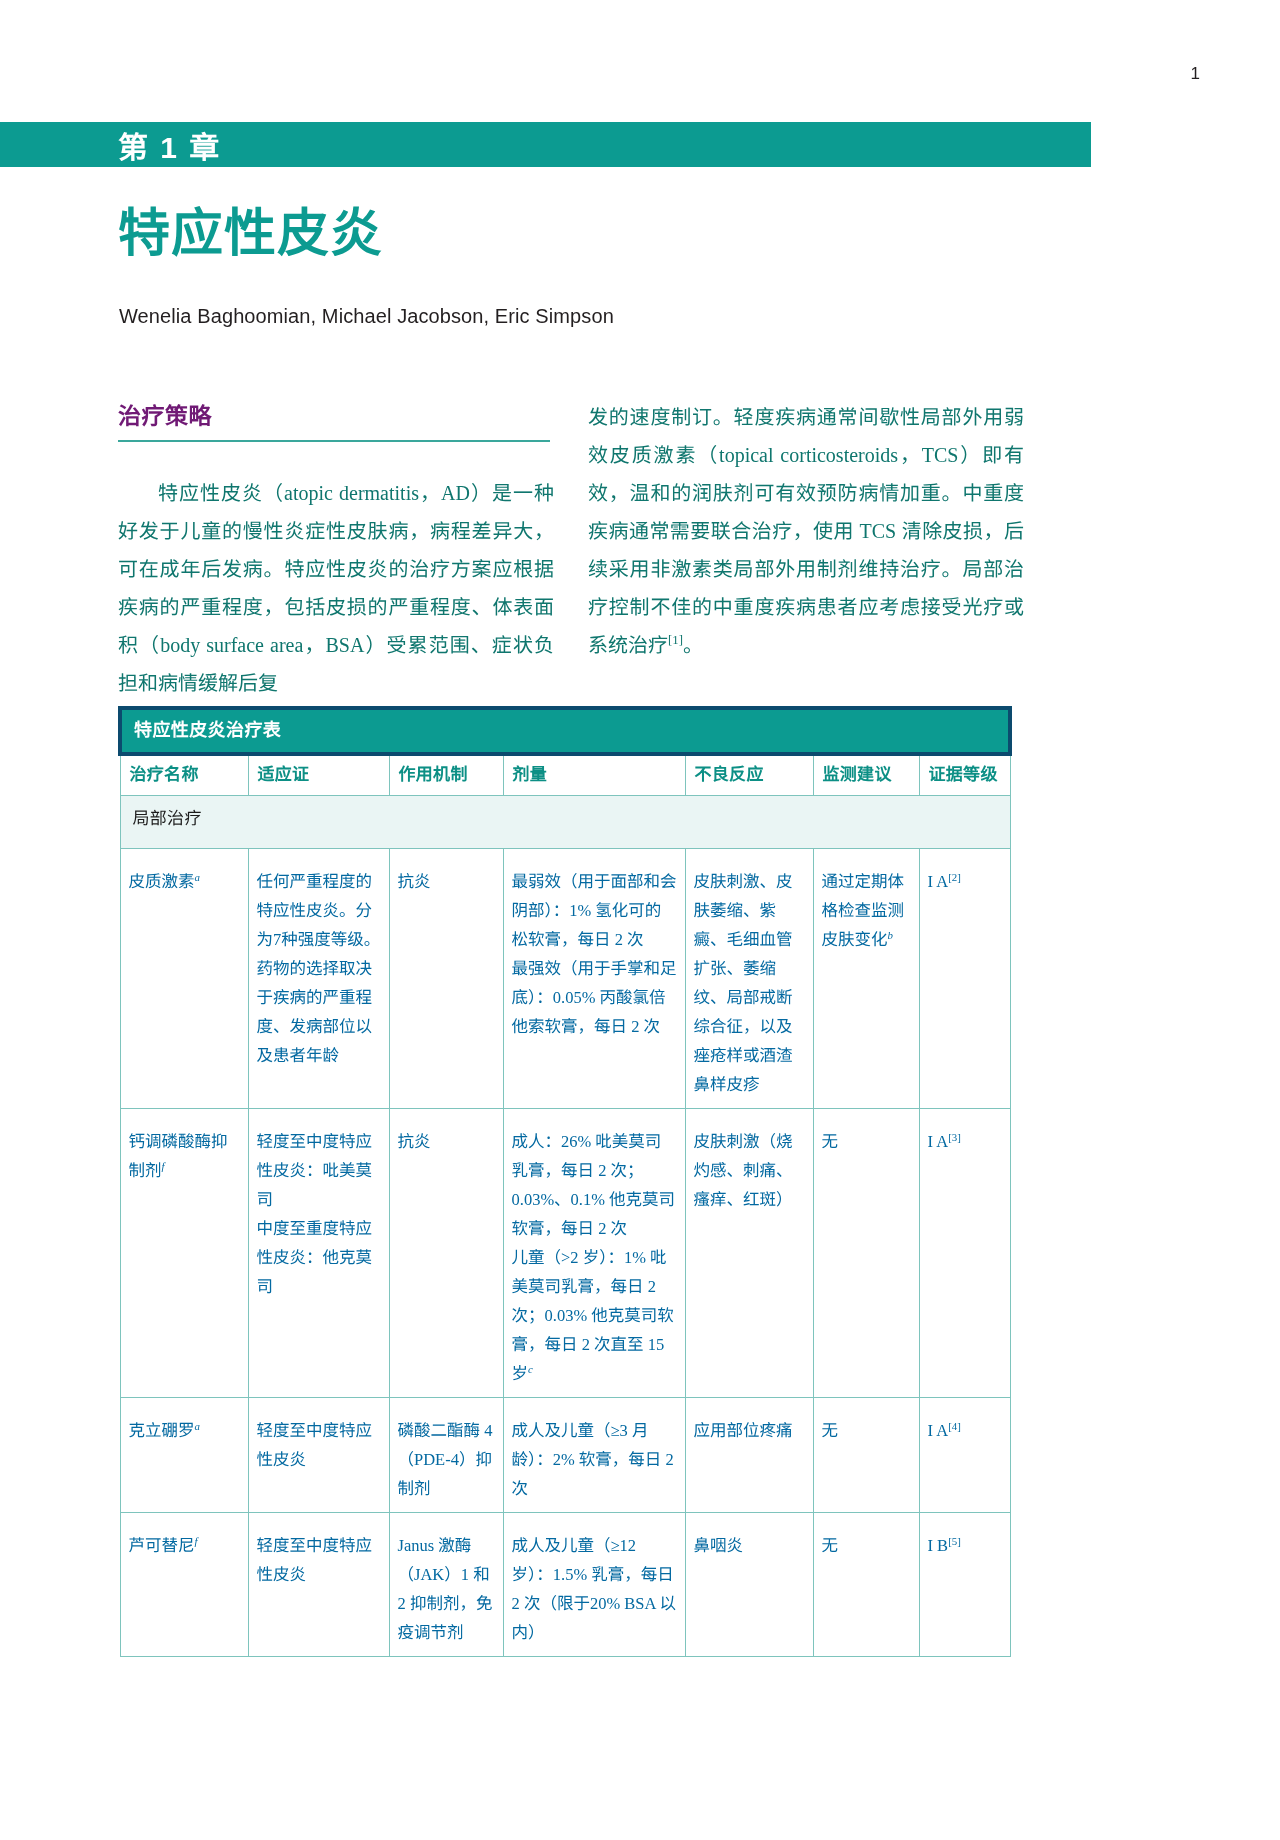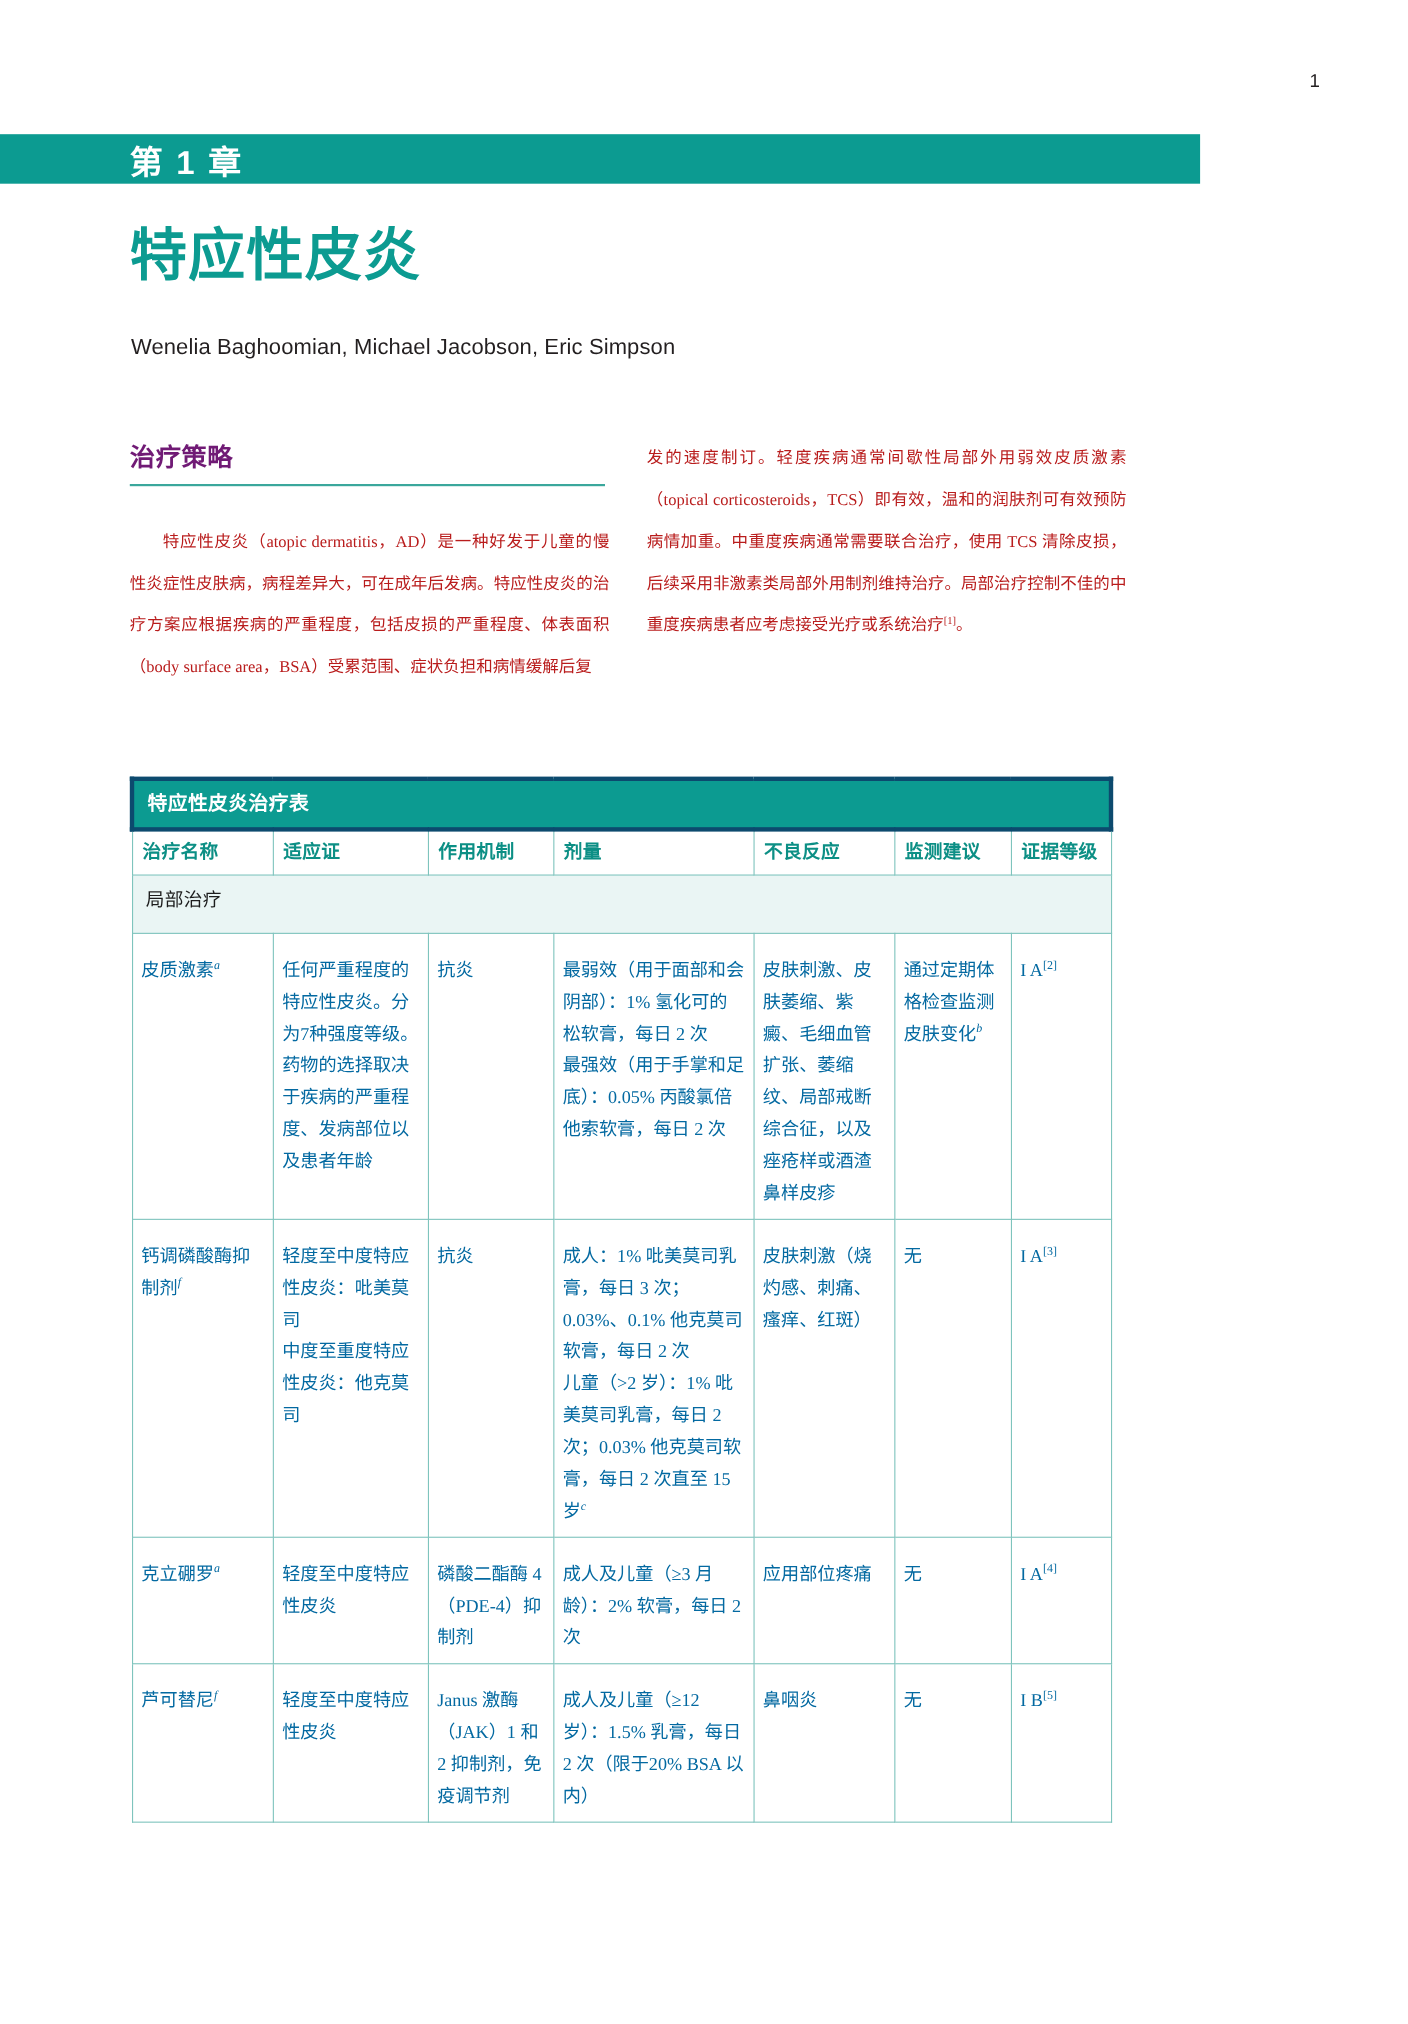--- a/index.html
+++ b/index.html
@@ -87,23 +87,23 @@
     margin-top: 9px;
     height: 2px;
     background: #3aa79c;
     width: 100%;
   }
 
   
   .col {
     position: absolute;
     font-family: "Liberation Serif", "DejaVu Serif", serif;
-    font-size: 15px;
+    font-size: 20px;
     line-height: 38px;
-    color: #b91c1c;
+    color: #0f766e;
     text-align: justify;
     text-justify: inter-ideograph;
   }
   .col-left {
     left: 118px;
     top: 474px;
     width: 436px;
   }
   .col-right {
     left: 588px;
@@ -248,21 +248,21 @@
         <td class="cell"><span>通过定期体格检查监测皮肤变化</span><sup>b</sup></td>
         <td class="cell"><span>I A</span><sup class="brk">[2]</sup></td>
       </tr>
 
       <tr>
         <td class="cell"><span>钙调磷酸酶抑制剂</span><sup>f</sup></td>
         <td class="cell" style="white-space:pre-line">轻度至中度特应性皮炎：吡美莫司
 中度至重度特应性皮炎：他克莫司</td>
         <td class="cell">抗炎</td>
         <td class="cell">
-          <span class="nowrapline">成人：1% 吡美莫司乳膏，每日 3 次；0.03%、0.1% 他克莫司软膏，每日 2 次</span>
+          <span class="nowrapline">成人：26% 吡美莫司乳膏，每日 2 次；0.03%、0.1% 他克莫司软膏，每日 2 次</span>
           <span class="nowrapline"><span>儿童（&gt;2 岁）：1% 吡美莫司乳膏，每日 2 次；0.03% 他克莫司软膏，每日 2 次直至 15 岁</span><sup>c</sup></span>
         </td>
         <td class="cell">皮肤刺激（烧灼感、刺痛、瘙痒、红斑）</td>
         <td class="cell">无</td>
         <td class="cell"><span>I A</span><sup class="brk">[3]</sup></td>
       </tr>
 
       <tr>
         <td class="cell"><span>克立硼罗</span><sup>a</sup></td>
         <td class="cell">轻度至中度特应性皮炎</td>

